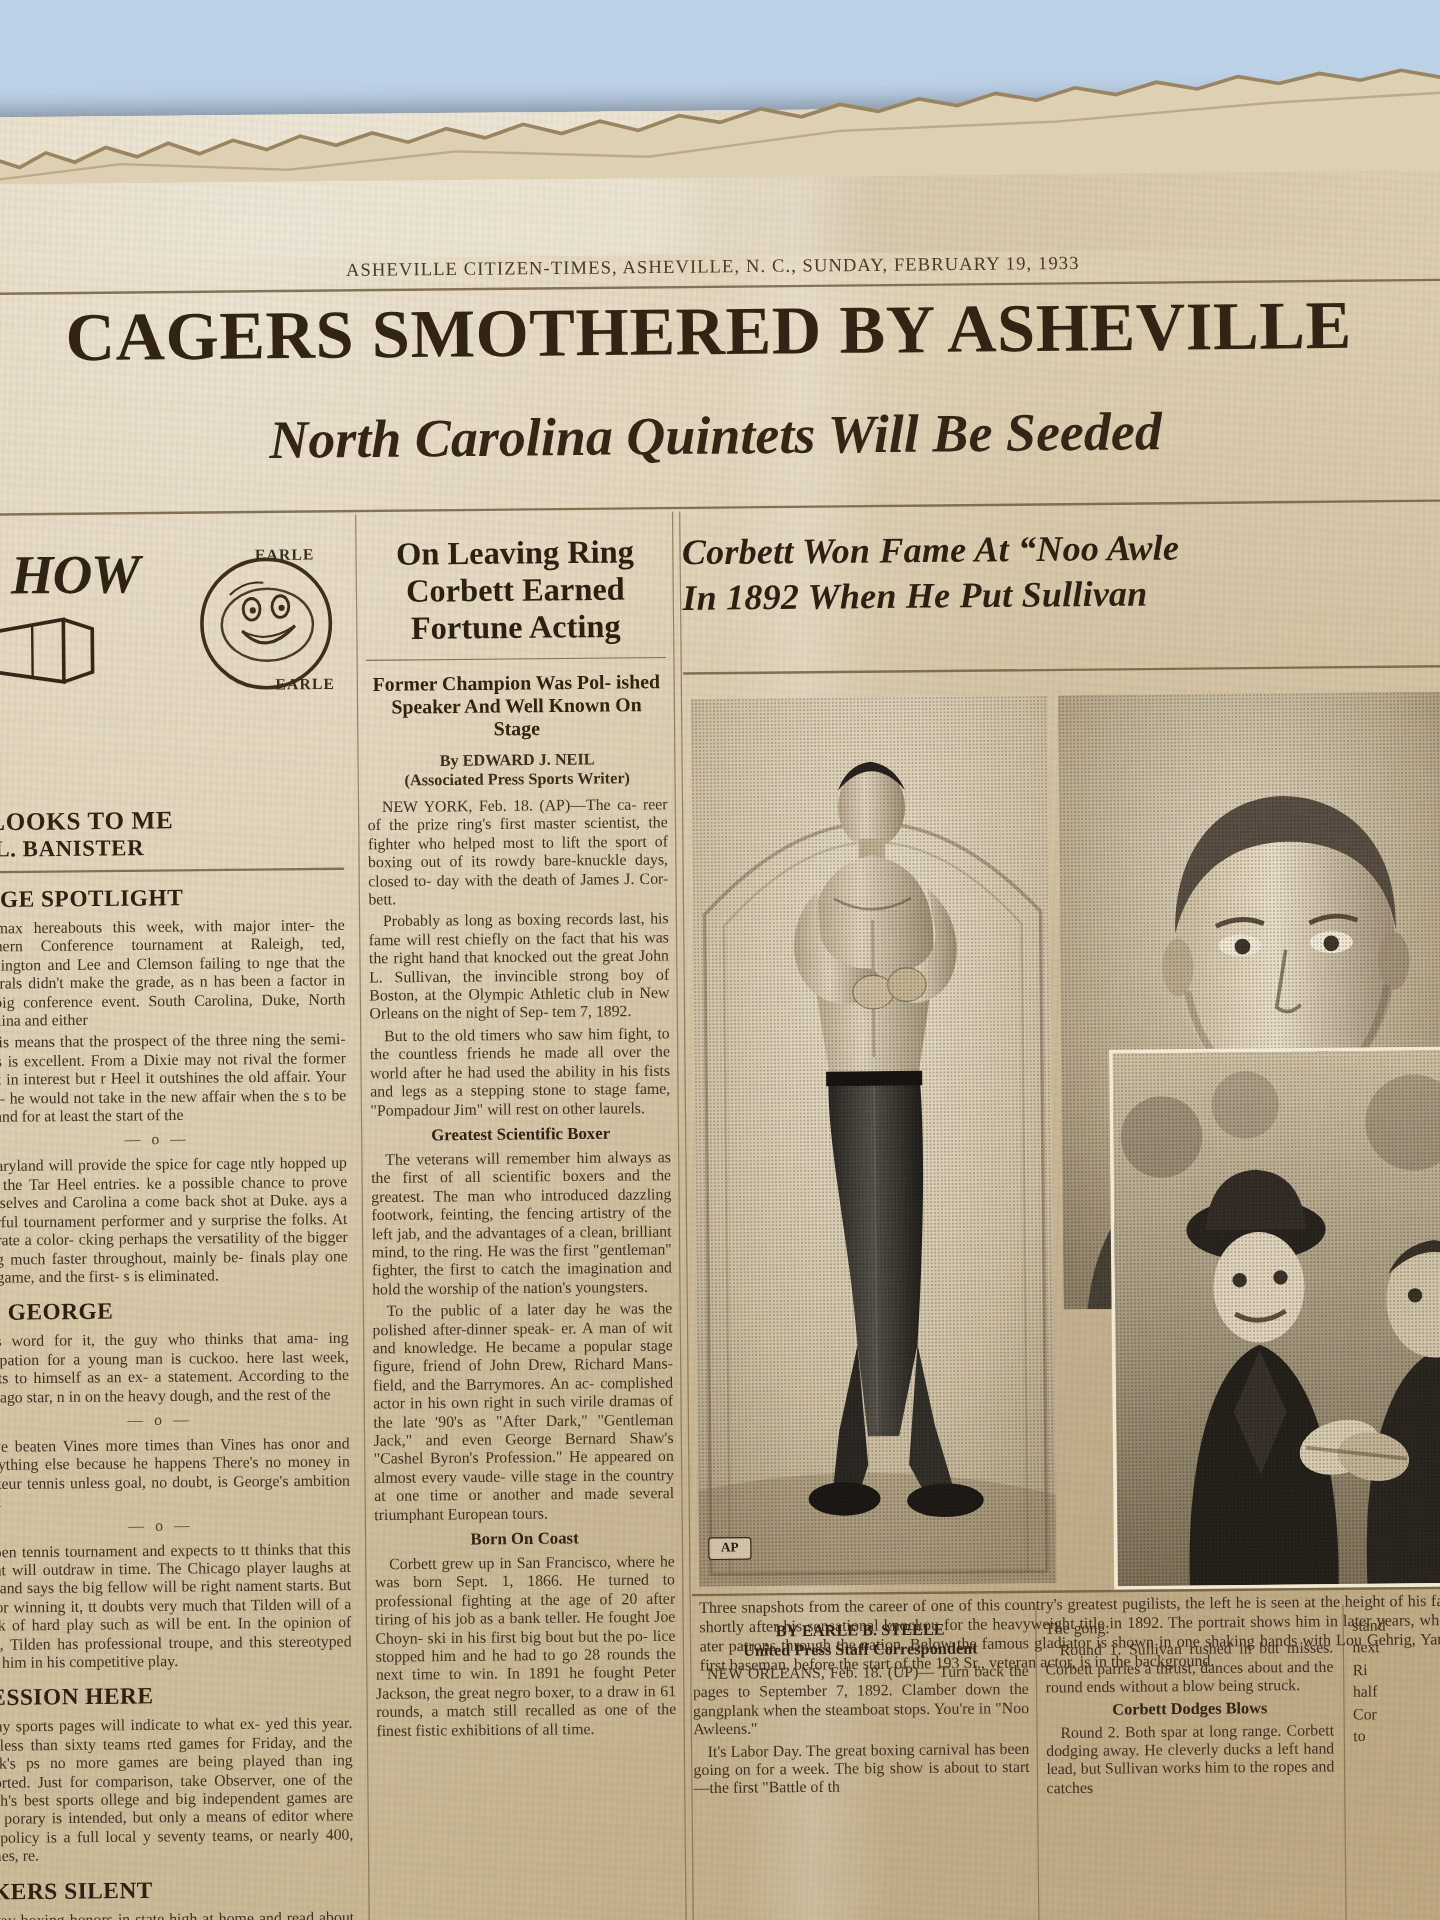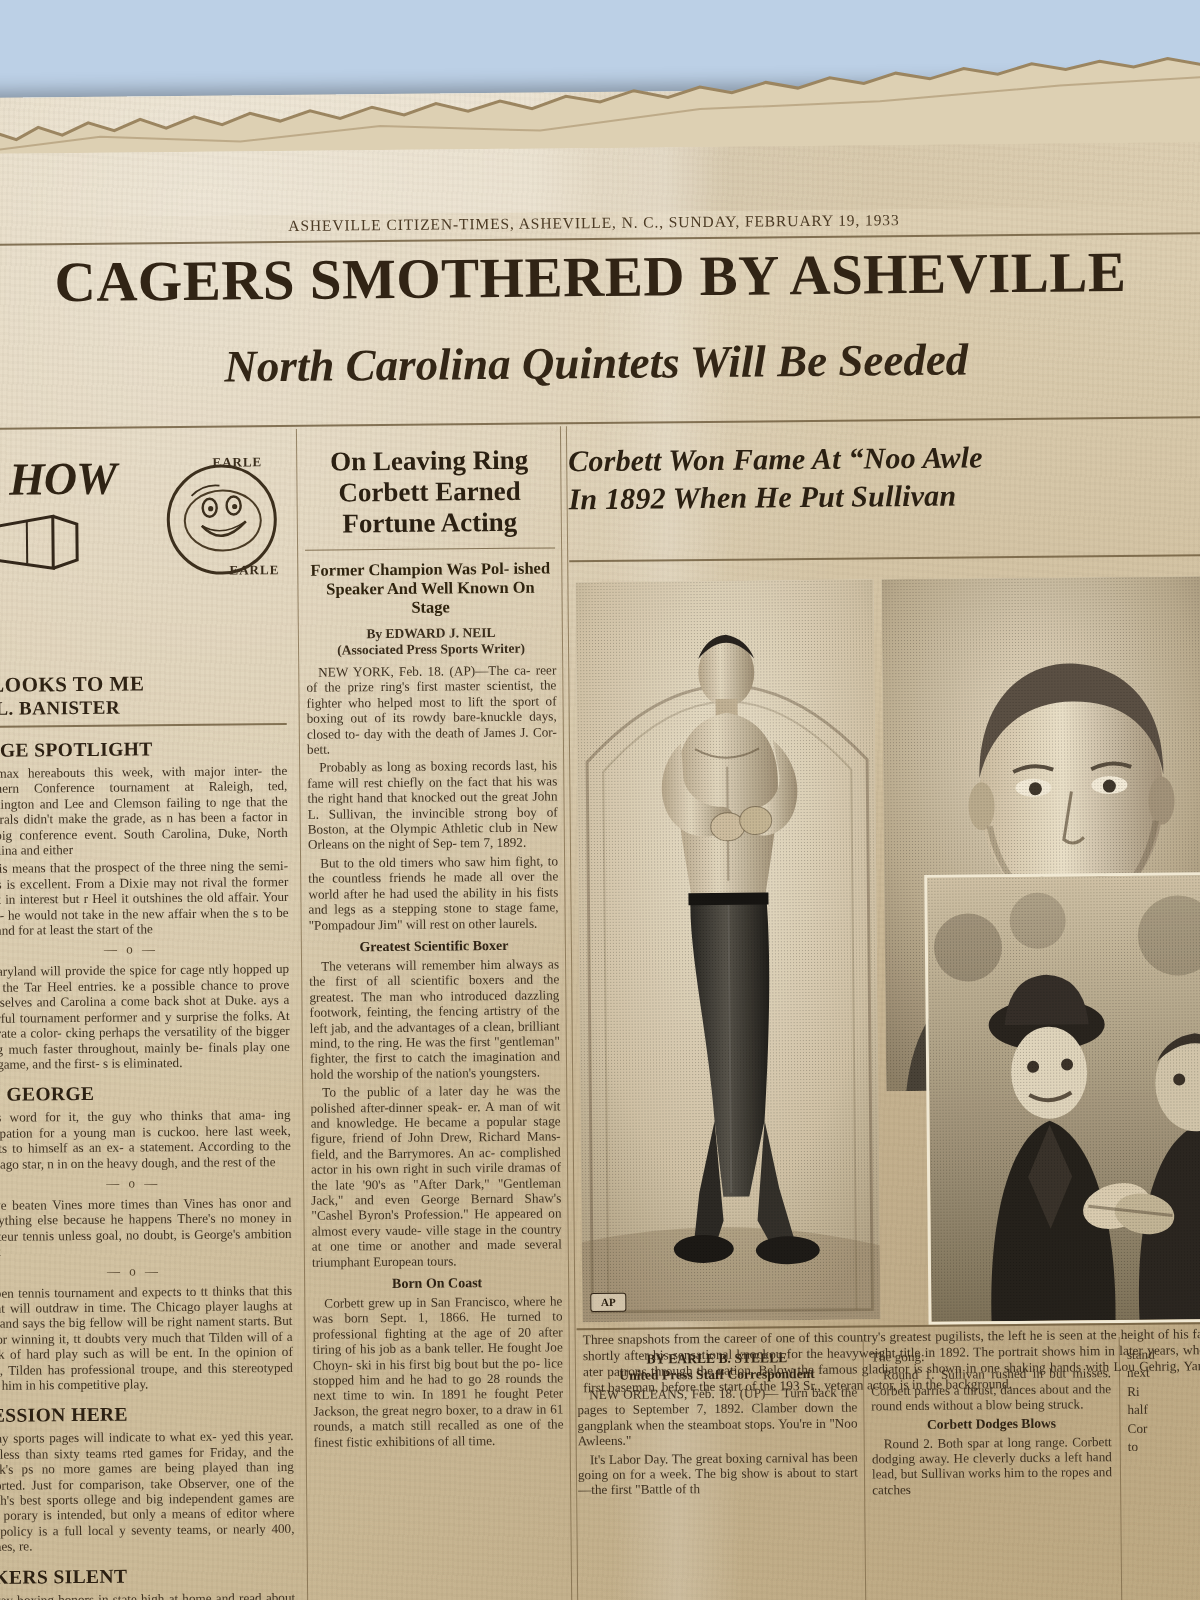--- a/index.html
+++ b/index.html
@@ -255,21 +255,21 @@
   .col3a { position: absolute; left: 586px; top: 1260px; width: 280px; }
   .col3b { position: absolute; left: 880px; top: 1260px; width: 240px; }
   .col3c { position: absolute; left: 1136px; top: 1260px; width: 92px; overflow: hidden; }
   .centerhead {
     text-align: center; font-size: 13.6px; font-weight: bold; color: #2f2314;
     line-height: 16px;
   }
 
   .apbox {
     position: absolute;
-    left: 8px; bottom: 10px;
+    left: 8px; bottom: 22px;
     width: 34px; height: 17px;
     border: 1.5px solid #33271a;
     border-radius: 3px;
     font-size: 11px;
     font-weight: bold;
     text-align: center;
     line-height: 16px;
     color: #2b2012;
     background: rgba(226,214,188,.72);
     font-family: "Liberation Serif", serif;

